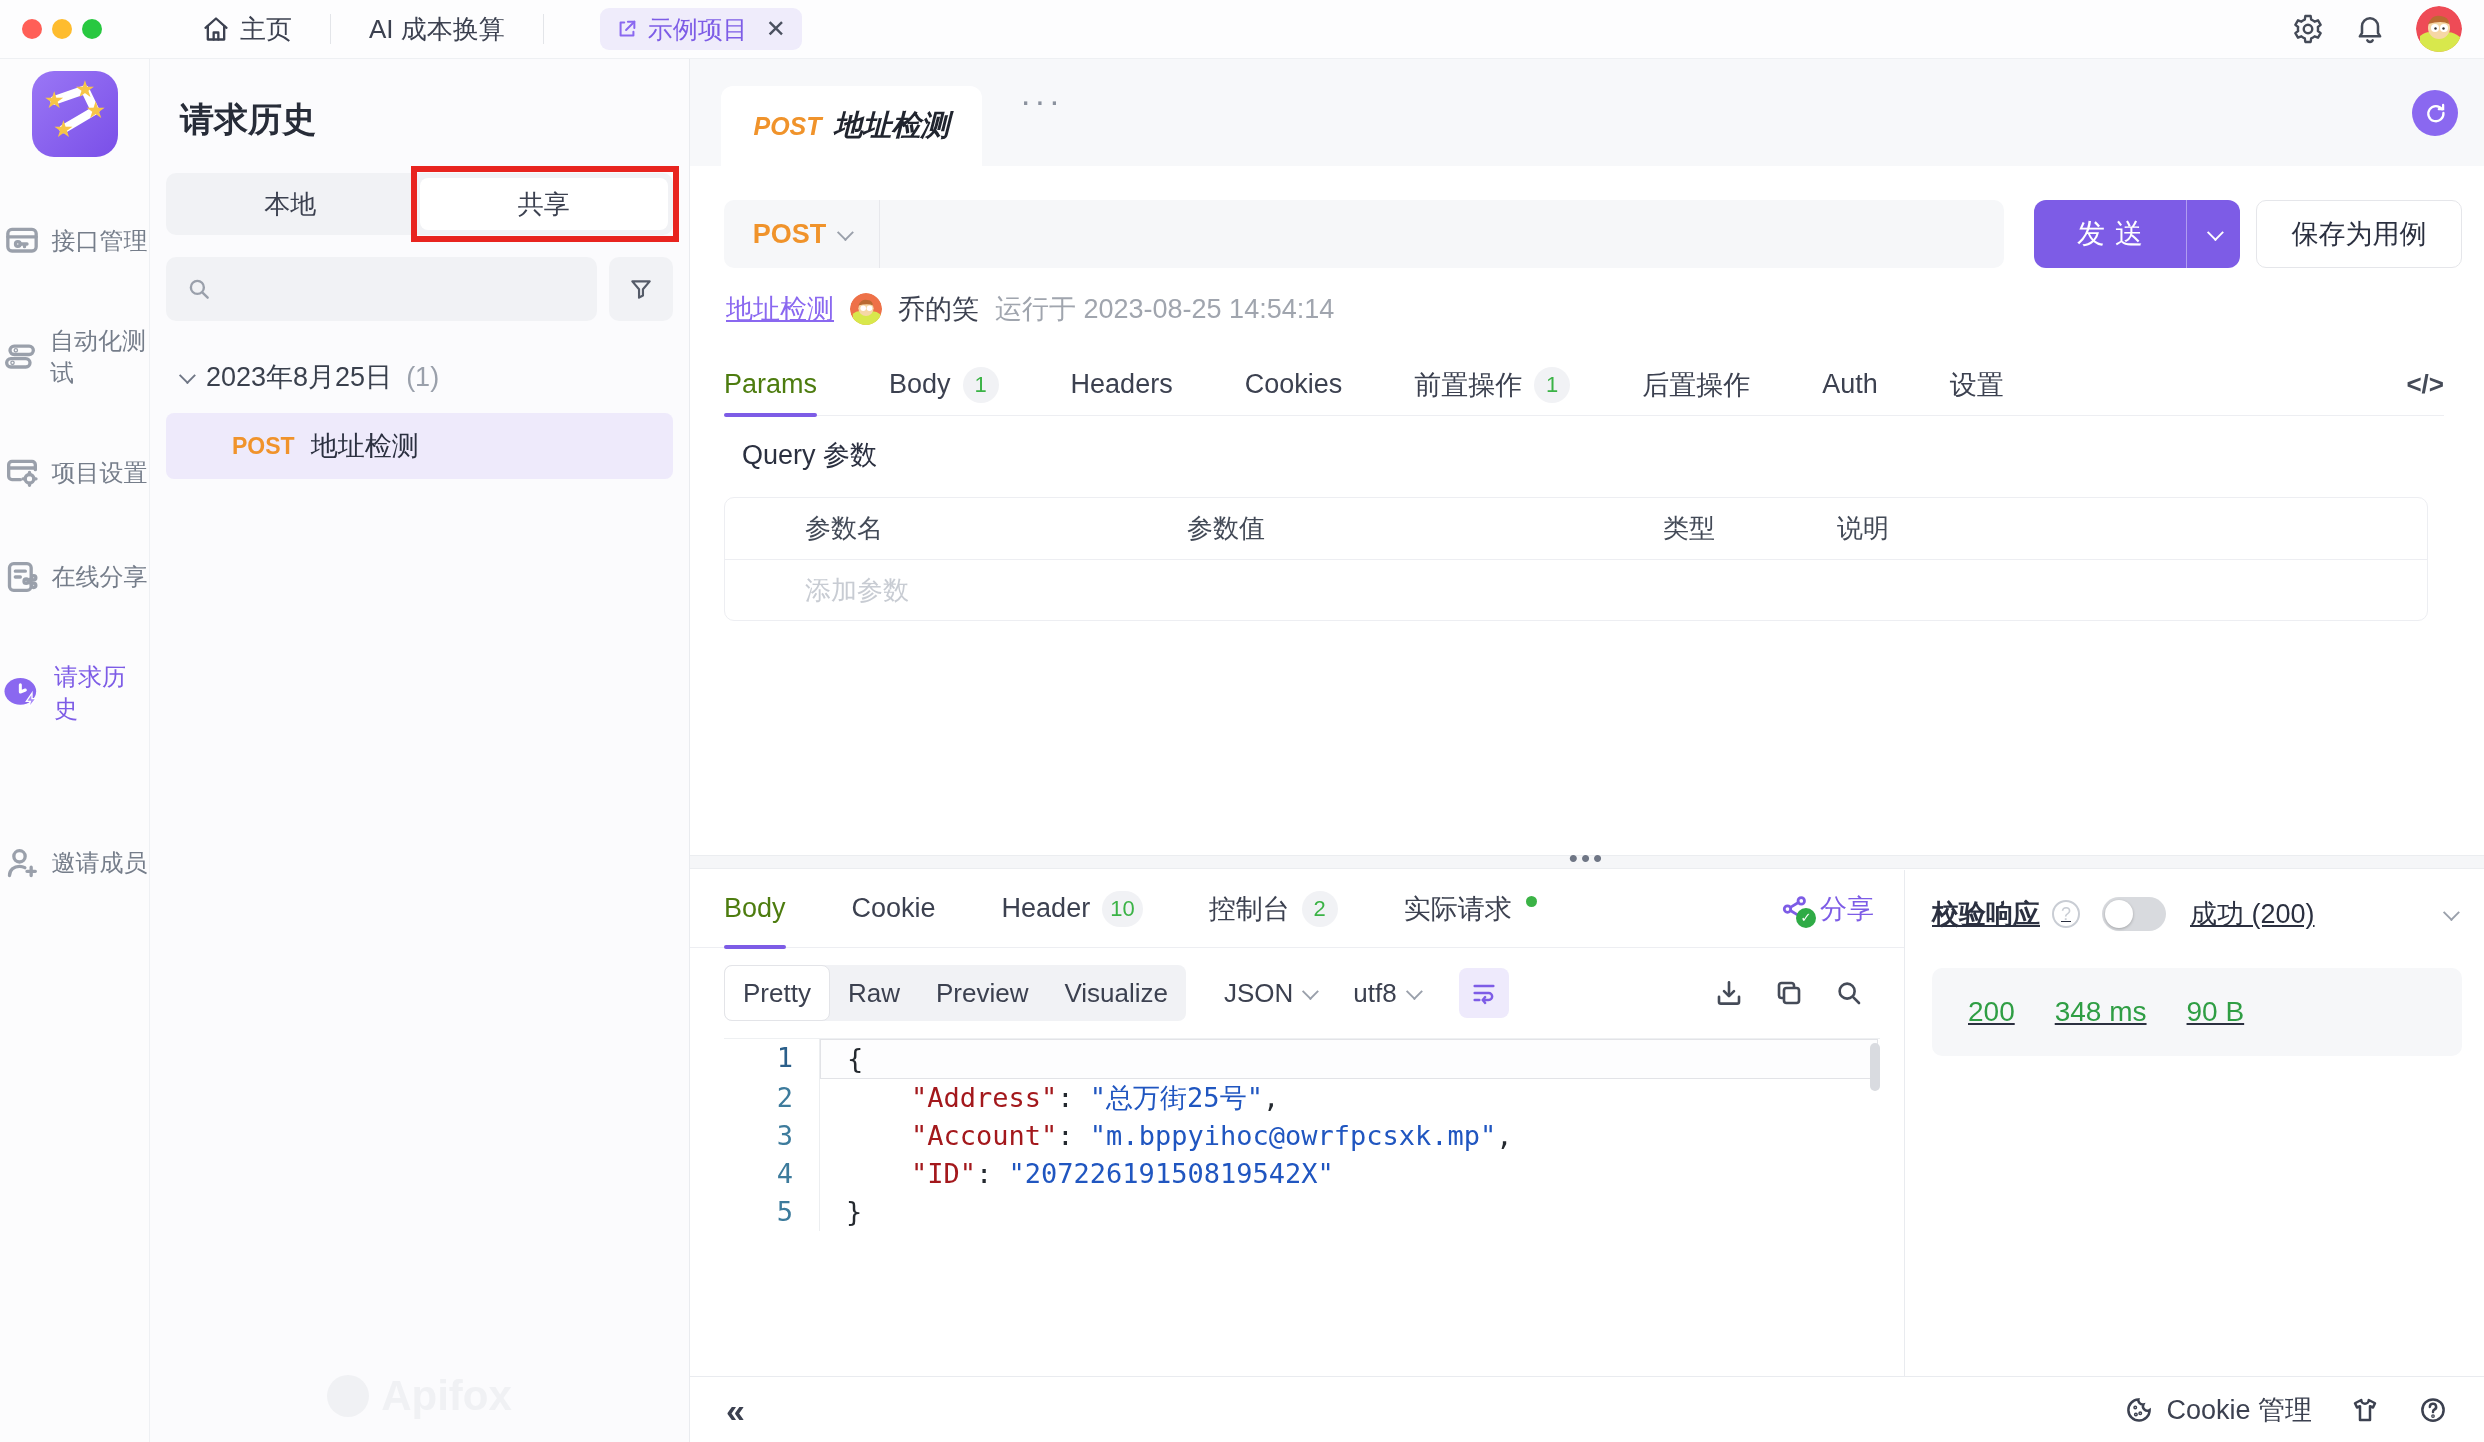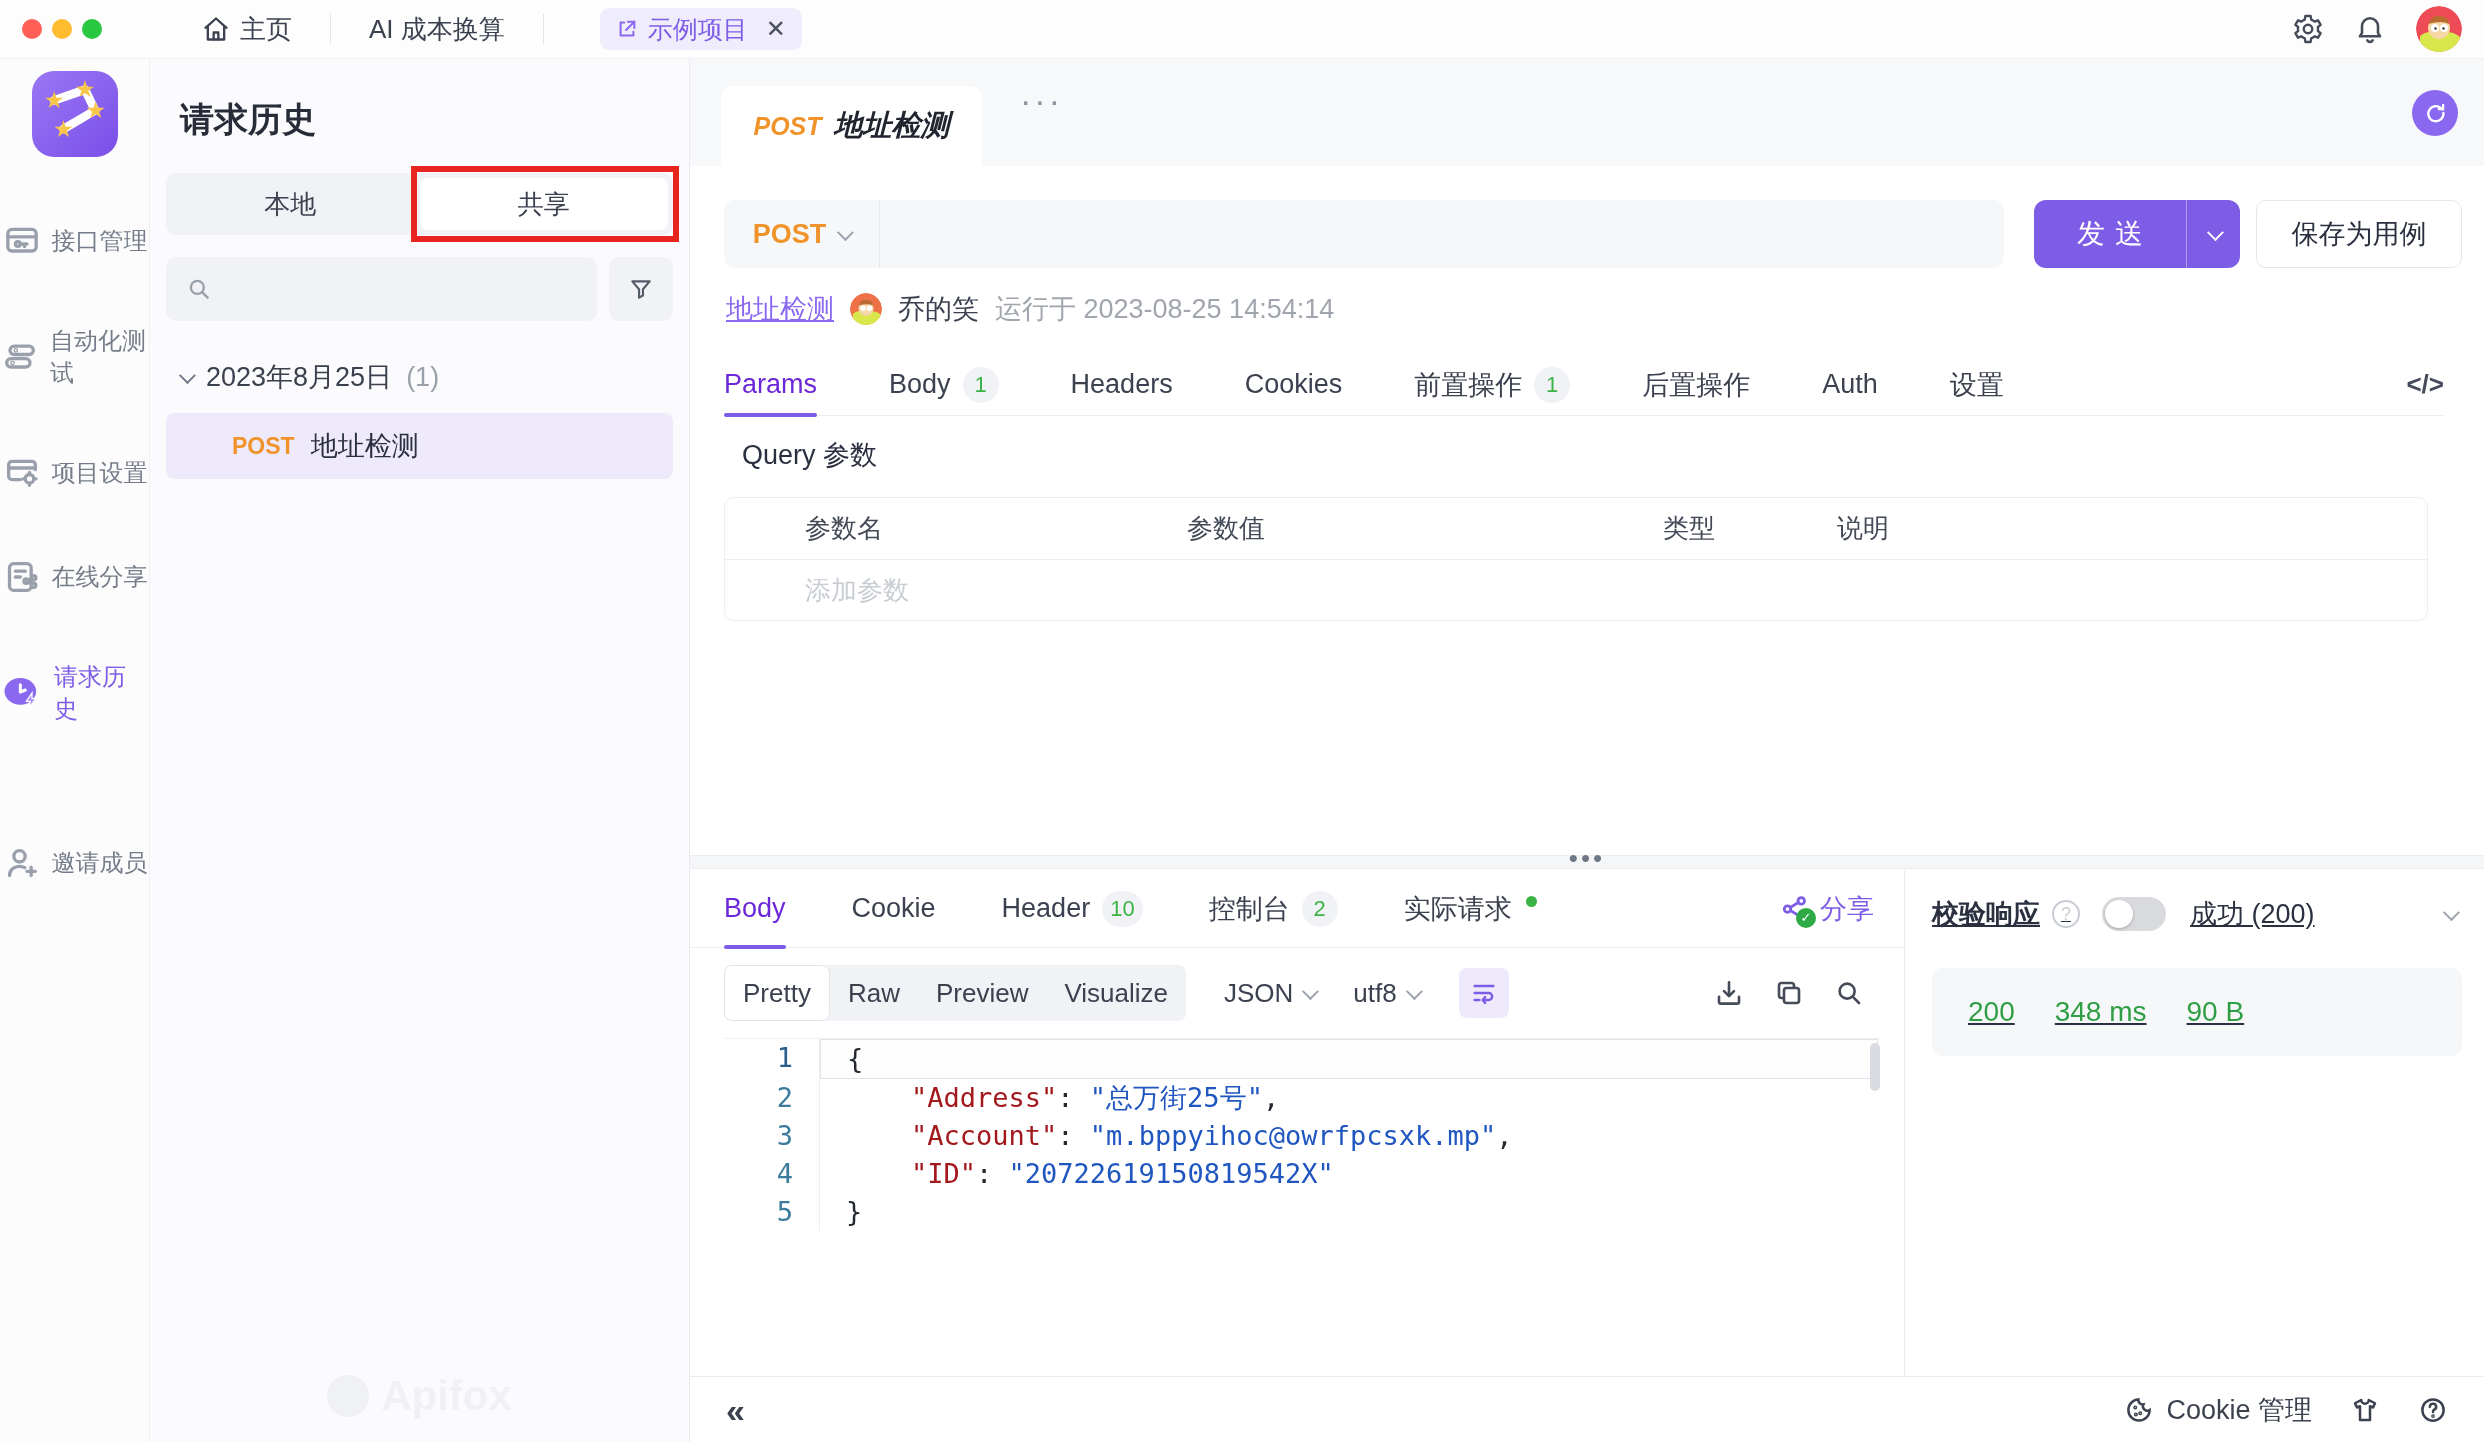--- a/index.html
+++ b/index.html
@@ -93,21 +93,21 @@
   .meta-row { position:absolute; top:232px; left:36px; display:flex; align-items:center; gap:16px;
               font-size:27px; }
   .meta-link { color:#8a68f0; text-decoration:underline; }
   .meta-user { color:#3c4150; }
   .meta-ran { color:#a0a5ae; }
   .avatar.small { width:32px; height:32px; }
 
   .req-tabs { position:absolute; top:295px; left:34px; right:40px; height:62px; display:flex;
               align-items:center; border-bottom:1px solid #edeef2; font-size:27px; color:#3c4150; }
   .rtab { margin-right:72px; position:relative; height:100%; display:flex; align-items:center; gap:12px; }
-  .rtab.active { color:#6d28d9;text-align:center; }
+  .rtab.active { color:#4d7c0f;text-align:center; }
   .rtab.active::after { content:""; position:absolute; left:0; right:0; bottom:-2px; height:4px;
                         background:#7d5ce6; border-radius:2px; }
   .badge { min-width:36px; height:36px; padding:0 8px; border-radius:18px; background:#f1f2f5;
            color:#3bb346; font-size:22px; display:flex; align-items:center; justify-content:center; }
   .code-link { margin-left:auto; margin-right:0; font-size:26px; font-weight:700; color:#454b58; }
 
   .query-title { position:absolute; top:378px; left:52px; font-size:27px; color:#2b3040; }
   .query-table { position:absolute; top:438px; left:34px; right:56px; border:1px solid #edeef2;
                  border-radius:10px; overflow:hidden; background:#fff; }
   .qt-head { display:flex; height:62px; align-items:center; border-bottom:1px solid #edeef2;

